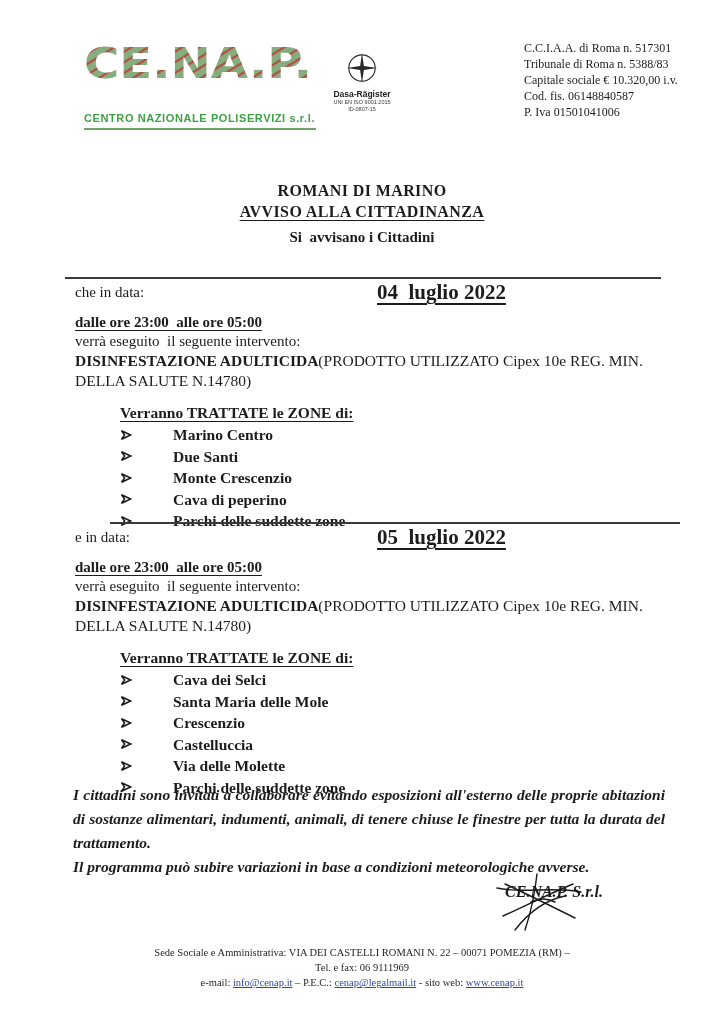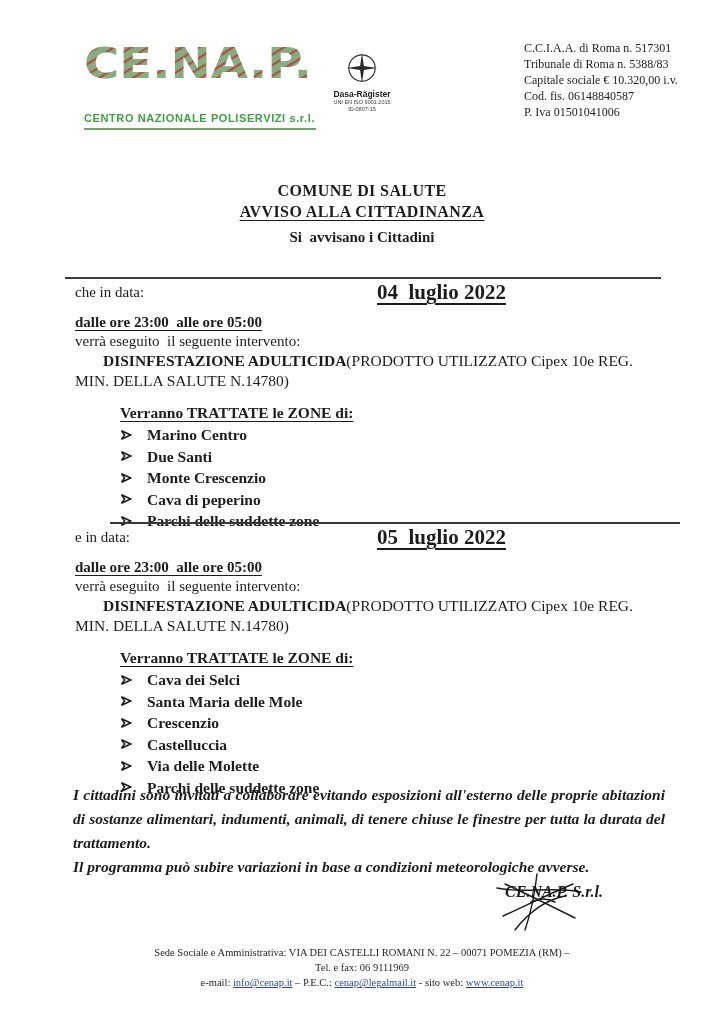--- a/index.html
+++ b/index.html
@@ -30,26 +30,26 @@
   .sec1{top:277px;} .sec2{top:522px;}
   .rule{border-top:2px solid #3a3a3a;width:100%;}
   .sec2 .rule{margin-left:45px;width:570px;}
   .date-row{position:relative;height:28px;padding-left:10px;padding-top:5px;font-size:15px;}
   .big-date{position:absolute;left:312px;top:1px;font-size:21px;font-weight:bold;
             text-decoration:underline;text-decoration-thickness:2px;text-underline-offset:4px;}
   .time-range{padding-left:10px;font-size:15px;font-weight:bold;text-decoration:underline;
               text-underline-offset:3px;margin-top:2px;}
   .lead-line{padding-left:10px;font-size:15px;margin-top:2px;}
   .intervention{padding-left:10px;font-size:15.5px;line-height:20px;margin-top:1px;}
-  .intervention b{font-weight:bold;margin-left:28px;}
+  .intervention b{font-weight:bold;}
   .zones{margin-left:55px;margin-top:13px;}
   .zones-heading{font-size:15.5px;font-weight:bold;text-decoration:underline;
                  text-underline-offset:3px;margin-bottom:2px;}
   .zones-list{list-style:none;margin:0;padding:0;}
-  .zone-item{font-size:15.5px;font-weight:bold;line-height:21.5px;display:flex;align-items:center;}
+  .zone-item{font-size:15.5px;font-weight:bold;line-height:21.5px;display:flex;align-items:center;gap:26px;}
   .bullet{flex:0 0 auto;margin-right:15px;display:inline-block;}
 
   
   .citizen-notice{position:absolute;left:73px;top:783px;width:592px;
                   font-size:15.5px;font-weight:bold;font-style:italic;
                   text-align:justify;line-height:24px;}
   .notice-p{margin:0;}
   .signature-line{position:relative;text-align:right;padding-right:62px;margin-top:1px;
                   font-size:16px;font-weight:bold;font-style:italic;}
   .scribble{position:absolute;right:78px;top:-8px;pointer-events:none;}
@@ -91,21 +91,21 @@
 
   <div class="registry">
     <div>C.C.I.A.A. di Roma n. 517301</div>
     <div>Tribunale di Roma n. 5388/83</div>
     <div>Capitale sociale € 10.320,00 i.v.</div>
     <div>Cod. fis. 06148840587</div>
     <div>P. Iva 01501041006</div>
   </div>
 
   <div class="title-block">
-    <div class="title-line1">COMUNE DI SALUTE</div>
+    <div class="title-line1">ROMANI DI MARINO</div>
     <div class="title-line2">AVVISO ALLA CITTADINANZA</div>
     <div class="salutation pre">Si  avvisano i Cittadini</div>
   </div>
 
   <div class="section sec1">
     <div class="rule"></div>
     <div class="date-row">
       <span>che in data:</span>
       <span class="big-date pre">04  luglio 2022</span>
     </div>

